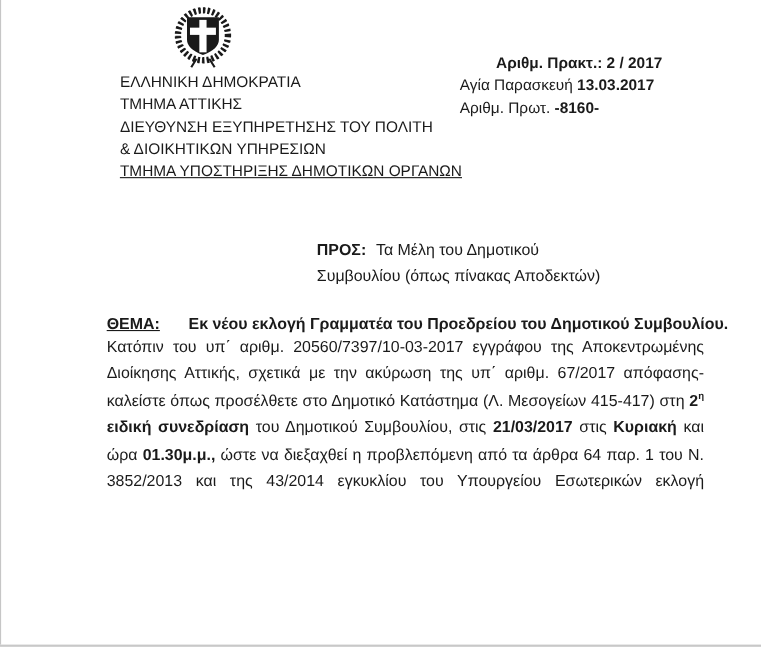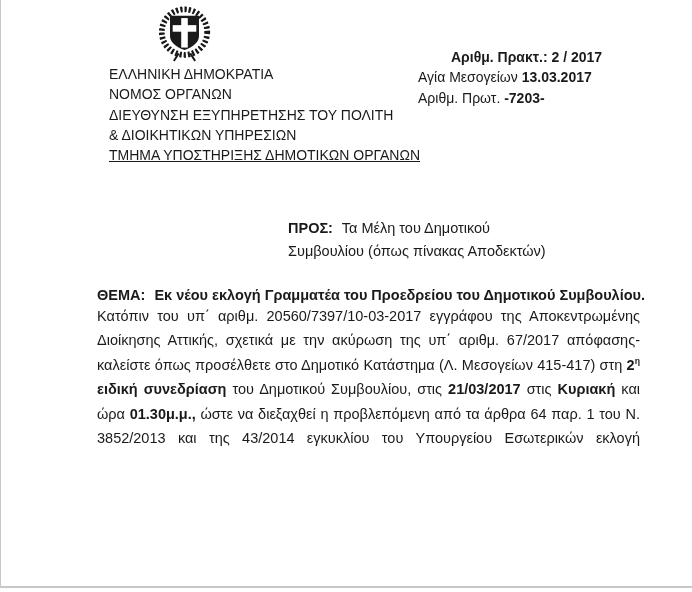--- a/index.html
+++ b/index.html
@@ -11,21 +11,21 @@
   .edge-bottom{position:absolute;left:0;right:0;bottom:4px;height:2px;background:#c8c8c8;}
   .emblem{position:absolute;left:147px;top:6px;width:75px;height:58px;}
   .sender{position:absolute;left:97px;top:64px;font-size:14px;line-height:20.3px;white-space:nowrap;margin-left:12px;}
   .sender .u{text-decoration:underline;}
   .ref{position:absolute;left:418px;top:47px;font-size:14px;line-height:20.3px;white-space:nowrap;}
   .ref .r1{padding-left:5px;margin-left:28px;}
   .b{font-weight:bold;}
   .recipient{position:absolute;left:288px;top:217px;font-size:14.5px;line-height:22.6px;white-space:nowrap;}
   .recipient .label{font-weight:bold;margin-right:5px;}
   .subject{position:absolute;left:97px;top:287px;font-size:14.5px;font-weight:bold;white-space:nowrap;}
-  .subject .label{margin-right:5px;}
+  .subject .label{text-decoration:underline;margin-right:22px;}
   .bodytext{position:absolute;left:97px;top:304px;width:543px;font-size:14.5px;line-height:24.4px;}
   .line{text-align:justify;}
   .line.jl{text-align-last:justify;}
   .line sup{font-size:60%;line-height:0;}
 </style>
 </head>
 <body>
 
 <div class="page">
 
@@ -40,38 +40,38 @@
     </g>
     <path d="M23 10 H53 V31 Q53 40 38 45.5 Q23 40 23 31 Z" fill="#1a1a1a"></path>
     <g fill="#ffffff">
       <rect x="34.6" y="12.5" width="6.8" height="30.5"></rect>
       <rect x="25.8" y="19.8" width="24.4" height="6.8"></rect>
     </g>
   </svg>
 
   <div class="sender">
     <div>ΕΛΛΗΝΙΚΗ ΔΗΜΟΚΡΑΤΙΑ</div>
-    <div>ΝΟΜΟΣ ΟΡΓΑΝΩΝ</div>
+    <div>ΤΜΗΜΑ ΑΤΤΙΚΗΣ</div>
     <div>ΔΙΕΥΘΥΝΣΗ ΕΞΥΠΗΡΕΤΗΣΗΣ ΤΟΥ ΠΟΛΙΤΗ</div>
     <div>&amp; ΔΙΟΙΚΗΤΙΚΩΝ ΥΠΗΡΕΣΙΩΝ</div>
     <div class="u">ΤΜΗΜΑ ΥΠΟΣΤΗΡΙΞΗΣ ΔΗΜΟΤΙΚΩΝ ΟΡΓΑΝΩΝ</div>
   </div>
 
   <div class="ref">
     <div class="r1">
       <span class="b">Αριθμ. Πρακτ.:</span>
       <span class="b">2 / 2017</span>
     </div>
     <div>
-      <span>Αγία Μεσογείων</span>
+      <span>Αγία Παρασκευή</span>
       <span class="b">13.03.2017</span>
     </div>
     <div>
       <span>Αριθμ. Πρωτ.</span>
-      <span class="b">-7203-</span>
+      <span class="b">-8160-</span>
     </div>
   </div>
 
   <div class="recipient">
     <div>
       <span class="label">ΠΡΟΣ:</span>
       <span>Τα Μέλη του Δημοτικού</span>
     </div>
     <div>Συμβουλίου (όπως πίνακας Αποδεκτών)</div>
   </div>

